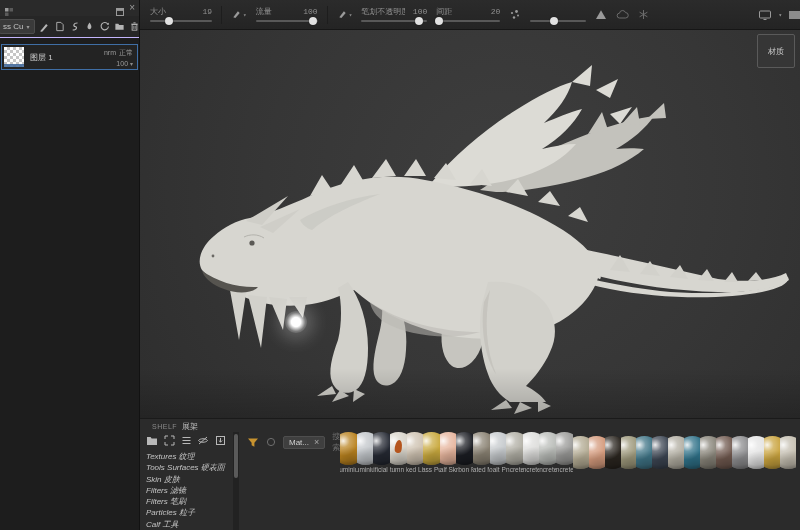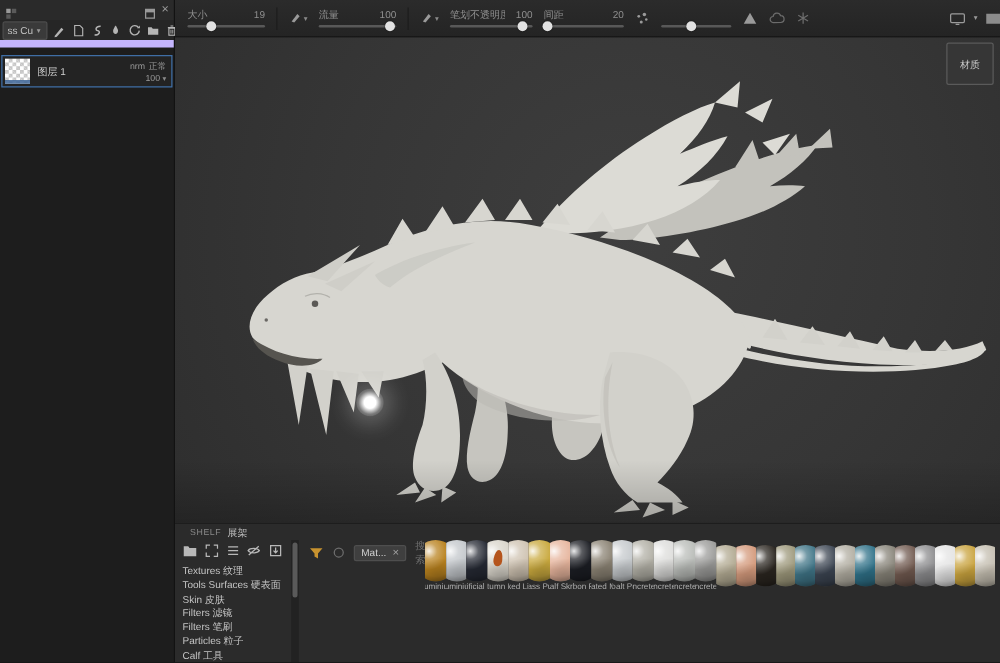--- a/index.html
+++ b/index.html
@@ -6,37 +6,37 @@
   html,body{background:#141414;}
   body{font-family:"Liberation Sans","DejaVu Sans",sans-serif;}
   .screen{position:relative;width:800px;height:530px;overflow:hidden;background:#1e1e1e;display:flex;}
 
   
   .left-panel{width:140px;flex:0 0 140px;background:#1d1d1d;border-right:1px solid #121212;display:flex;flex-direction:column;}
   .panel-header{height:16px;background:#2a2a2a;display:flex;align-items:center;padding:0 4px;gap:4px;}
   .panel-header .ph-spacer{flex:1;}
   .panel-header .ph-icon{width:10px;height:10px;color:#9a9a9a;}
   .panel-header .close{font-size:10px;color:#9a9a9a;line-height:10px;}
-  .panel-tools{height:22px;background:#262626;display:flex;align-items:center;gap:4px;padding:0 2px;border-bottom:6px solid #c4b5fd;}
+  .panel-tools{height:22px;background:#262626;display:flex;align-items:center;gap:4px;padding:0 2px;border-bottom:1px solid #c4b5fd;justify-content:center;}
   .mode-dd{height:15px;background:#3a3a3a;border:1px solid #4c4c4c;border-radius:2px;color:#c2c2c2;font-size:8px;display:flex;align-items:center;gap:3px;padding:0 3px;min-width:36px;}
   .mode-dd .car{font-size:6px;color:#9a9a9a;}
   .ptool{width:12px;height:12px;color:#b5b5b5;display:flex;align-items:center;justify-content:center;}
   .layer-row{margin:6px 1px 0 1px;height:26px;border:1px solid #3f6ea5;background:#232323;display:flex;align-items:center;padding:2px;position:relative;}
   .layer-thumb{width:20px;height:20px;background-color:#fff;background-image:linear-gradient(45deg,#c6c6c6 25%,transparent 25%,transparent 75%,#c6c6c6 75%),linear-gradient(45deg,#c6c6c6 25%,transparent 25%,transparent 75%,#c6c6c6 75%);background-position:0 0,3px 3px;background-size:6px 6px;position:relative;flex:0 0 20px;}
   .layer-thumb::after{content:"";position:absolute;left:0;right:0;bottom:0;height:3px;background:rgba(60,100,150,.85);}
   .layer-name{font-size:8px;color:#d0d0d0;margin-left:6px;flex:1;}
   .layer-right{display:flex;flex-direction:column;align-items:flex-end;gap:2px;font-size:7px;color:#9a9a9a;padding-right:2px;}
   .layer-right .lr1 span{margin-left:3px;}
   .panel-empty{flex:1;background:#1d1d1d;}
 
   
   .right-side{flex:1;display:flex;flex-direction:column;min-width:0;}
 
   
-  .toolbar{height:30px;flex:0 0 30px;background:linear-gradient(#2b2b2b,#242424);border-bottom:1px solid #161616;display:flex;align-items:center;padding:0 6px 0 10px;gap:9px;}
+  .toolbar{height:30px;flex:0 0 30px;background:linear-gradient(#2b2b2b,#242424);border-bottom:1px solid #161616;display:flex;align-items:center;padding:0 6px 0 10px;gap:9px;font-family:Liberation Mono, monospace;}
   .tgroup{display:flex;flex-direction:column;gap:4px;}
   .trow{display:flex;justify-content:space-between;font-size:8px;color:#8f8f8f;line-height:8px;}
   .slider{position:relative;height:2px;background:#585858;border-radius:1px;}
   .knob{position:absolute;top:-3px;width:8px;height:8px;border-radius:50%;background:#e2e2e2;transform:translateX(-50%);box-shadow:0 0 1px #000;}
   .pen{display:flex;align-items:flex-end;gap:1px;color:#9a9a9a;padding-bottom:2px;}
   .pen .car{font-size:6px;color:#8a8a8a;line-height:6px;}
   .ticon{color:#8c8c8c;display:flex;align-items:center;}
   .dim{color:#686868;}
   .tb-right{margin-left:auto;display:flex;align-items:center;gap:6px;color:#9a9a9a;}
   .sep{width:1px;height:18px;background:#1d1d1d;}
@@ -51,21 +51,21 @@
   
   .shelf{height:112px;flex:0 0 112px;background:#2b2b2b;border-top:1px solid #1a1a1a;display:flex;flex-direction:column;overflow:hidden;}
   .shelf-title{height:13px;display:flex;align-items:center;gap:5px;padding:2px 0 0 12px;}
   .shelf-title .t-en{font-size:7px;color:#8a8a8a;letter-spacing:.5px;}
   .shelf-title .t-cn{font-size:8px;color:#bdbdbd;}
   .shelf-body{flex:1;display:flex;min-height:0;}
   .shelf-left{width:93px;flex:0 0 93px;padding:2px 0 0 6px;display:flex;flex-direction:column;}
   .shelf-icons{display:flex;gap:5px;align-items:center;height:16px;color:#b8b8b8;}
   .sicon{width:12px;height:12px;display:flex;align-items:center;justify-content:center;}
   .cats{margin-top:3px;display:flex;flex-direction:column;}
-  .cat{font-size:8px;color:#c4c4c4;line-height:11.3px;white-space:nowrap;}
+  .cat{font-size:8px;color:#c4c4c4;line-height:11.3px;white-space:nowrap;font-style:italic;}
   .shelf-scroll{width:6px;flex:0 0 6px;background:#222;position:relative;}
   .shelf-scroll .thumb{position:absolute;left:1px;right:1px;top:2px;height:44px;background:#5a5a5a;border-radius:2px;}
   .shelf-right{flex:1;min-width:0;padding:0 4px 0 8px;display:flex;flex-direction:row;}
   .filter-bar{height:20px;display:flex;align-items:center;gap:7px;}
   .ficon{display:flex;align-items:center;}
   .chip{height:13px;background:#3f3f3f;border:1px solid #4e4e4e;border-radius:2px;display:flex;align-items:center;gap:5px;padding:0 5px;font-size:8px;color:#d2d2d2;}
   .chip .x{color:#a5a5a5;font-size:9px;line-height:9px;}
   .search-ph{font-size:8px;color:#6e6e6e;}
   .swatch-grid{display:grid;grid-template-columns:repeat(14,1fr);}
   .swatch{display:flex;flex-direction:column;align-items:center;overflow:hidden;}

